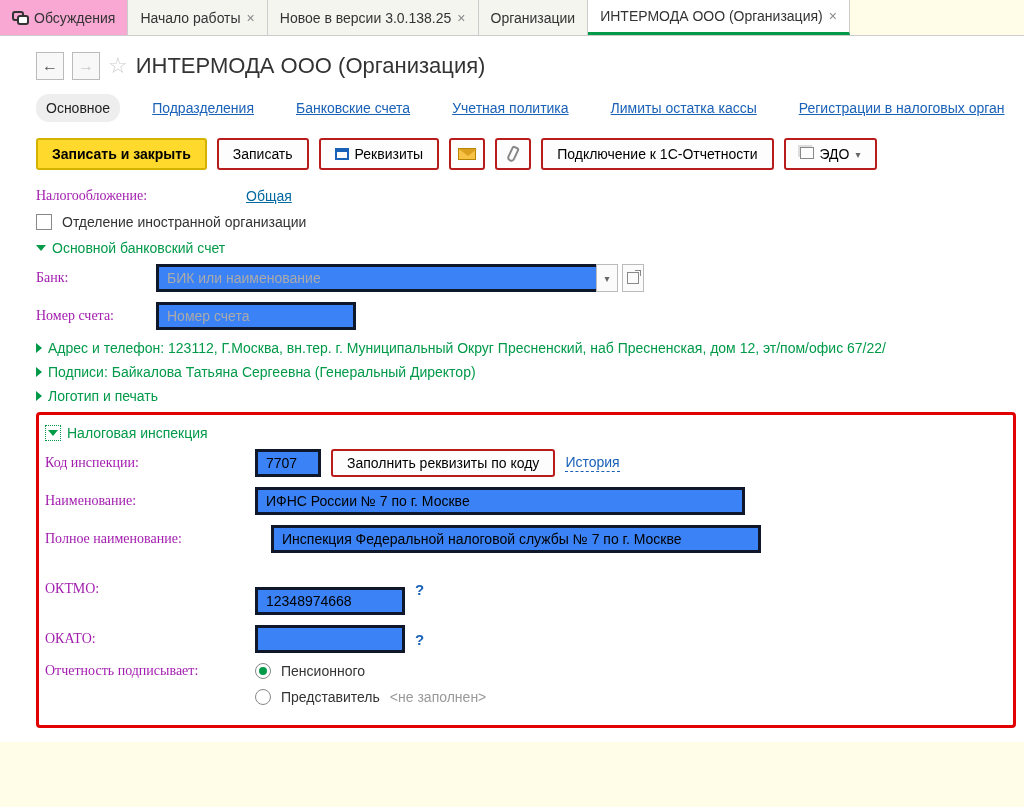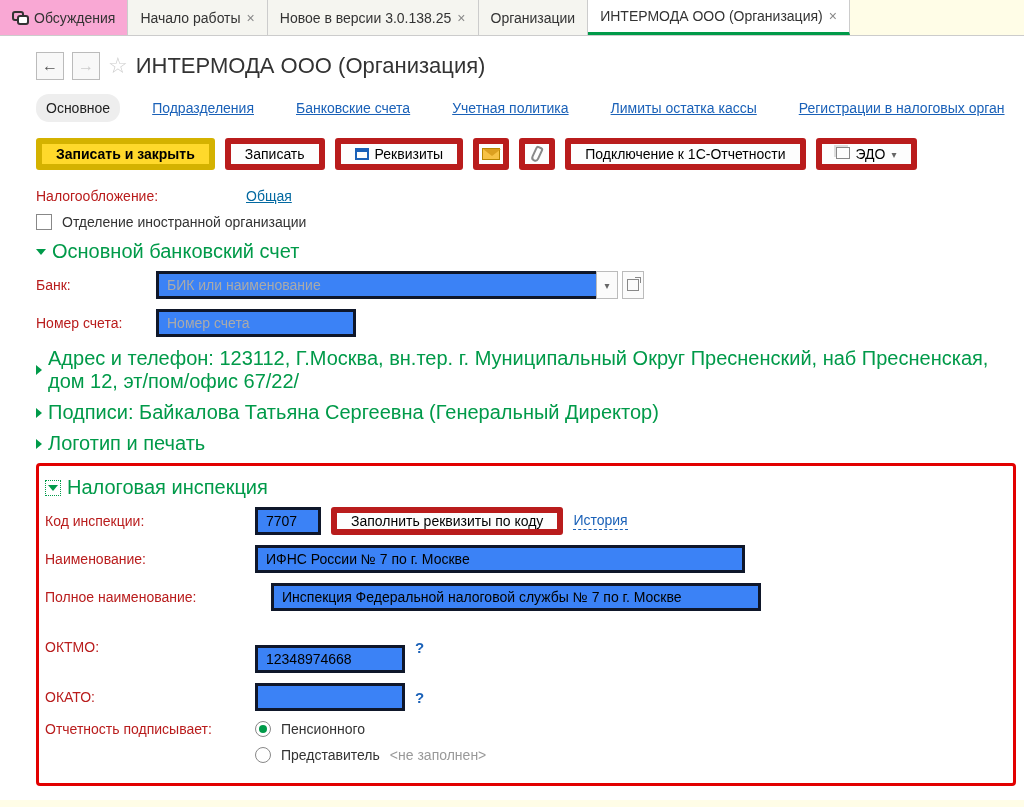--- a/index.html
+++ b/index.html
@@ -93,21 +93,21 @@
   }
   .navtab.link { color: #1a61b8; }
   .toolbar {
     display: flex;
     gap: 10px;
     align-items: center;
     margin-bottom: 18px;
   }
   .btn {
     height: 32px;
-    border: 6px solid #b91c1c;
+    border: 2px solid #b91c1c;
     background: #fdfdfd;
     padding: 0 14px;
     display: flex;
     align-items: center;
     gap: 6px;
     font-size: 14px;
     cursor: pointer;
     border-radius: 3px;
   }
   .btn.primary {
@@ -154,34 +154,34 @@
     border: 1px solid #888;
     box-shadow: -2px -2px 0 #ddd;
   }
   .form-row {
     display: flex;
     align-items: center;
     margin-bottom: 10px;
     gap: 10px;
     font-size: 14px;
   }
-  .form-label { width: 200px; color: #b91c1c; }
+  .form-label { width: 200px; color: #a21caf; font-family: Liberation Serif, serif; }
   .link { color: #0369a1; text-decoration: underline; cursor: pointer; }
   .link-dotted { color: #1a61b8; border-bottom: 1px dashed #1a61b8; cursor: pointer; padding-bottom:1px; }
   .checkbox {
     width: 16px; height: 16px;
     border: 1px solid #888;
     background: #fff;
   }
   .section-header {
     display: flex;
     align-items: center;
     gap: 6px;
     color: #009a49;
-    font-size: 20px;
+    font-size: 14px;
     margin: 8px 0;
     cursor: pointer;
   }
   .chevron {
     width: 0; height: 0;
     display: inline-block;
   }
   .chevron.down {
     border-left: 5px solid transparent;
     border-right: 5px solid transparent;

